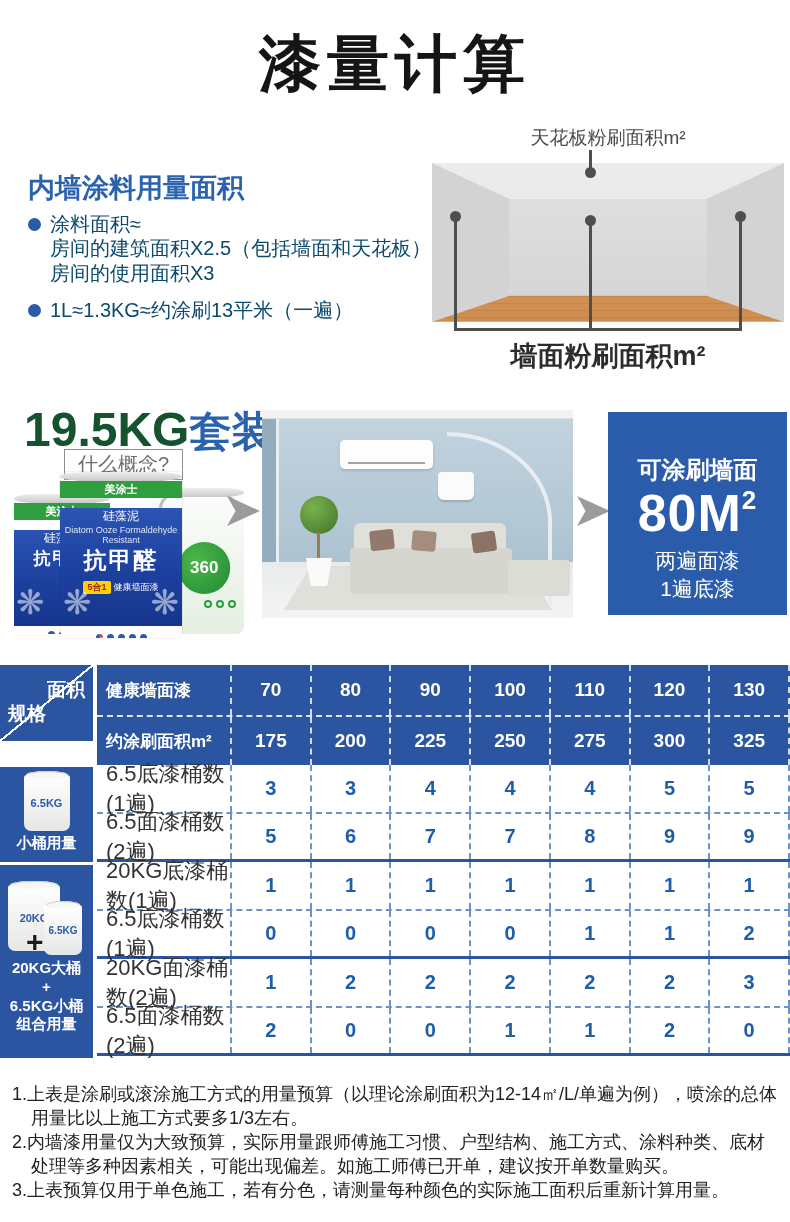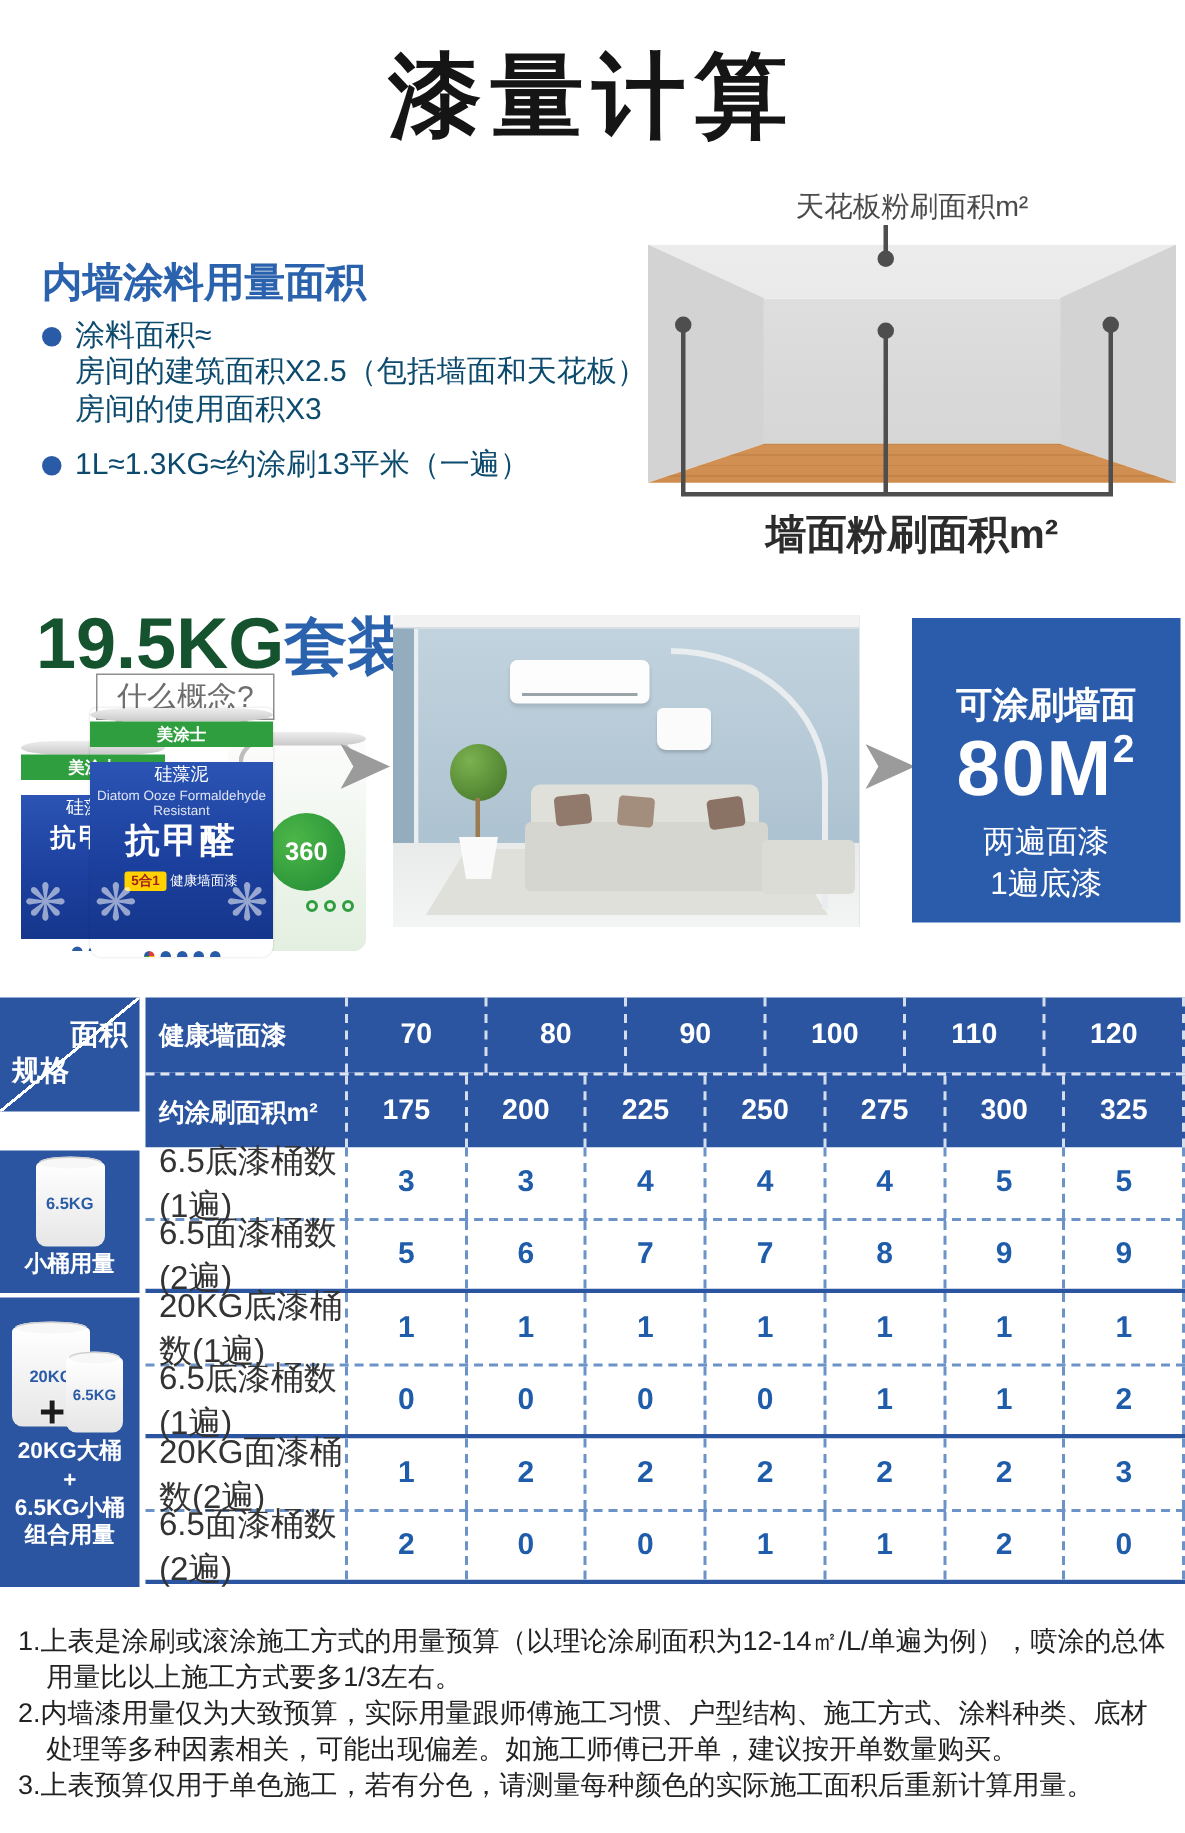--- a/index.html
+++ b/index.html
@@ -318,20 +318,21 @@
     <div class="dataarea">
 
       <div class="hrow">
         <div class="hlabel">健康墙面漆</div>
         <div class="hval">70</div>
         <div class="hval">80</div>
         <div class="hval">90</div>
         <div class="hval">100</div>
         <div class="hval">110</div>
         <div class="hval">120</div>
+        <div class="hval">130</div>
       </div>
       <div class="hrow second">
         <div class="hlabel">约涂刷面积m²</div>
         <div class="hval">175</div>
         <div class="hval">200</div>
         <div class="hval">225</div>
         <div class="hval">250</div>
         <div class="hval">275</div>
         <div class="hval">300</div>
         <div class="hval">325</div>

